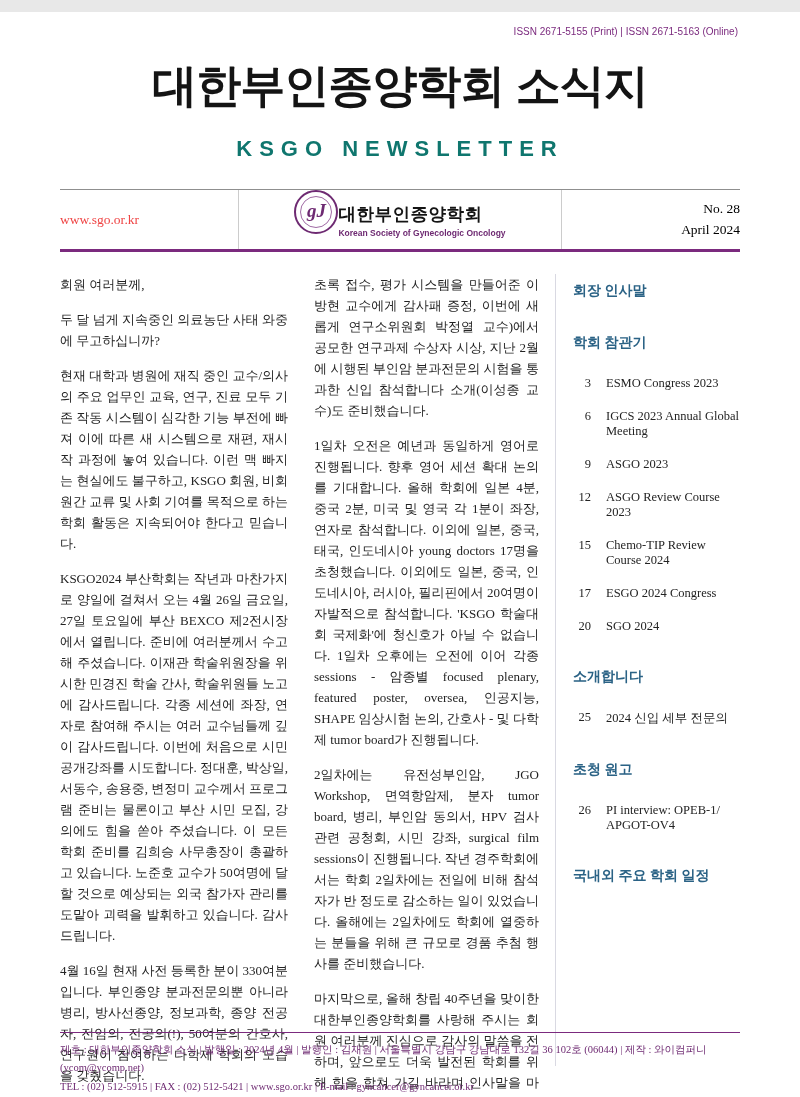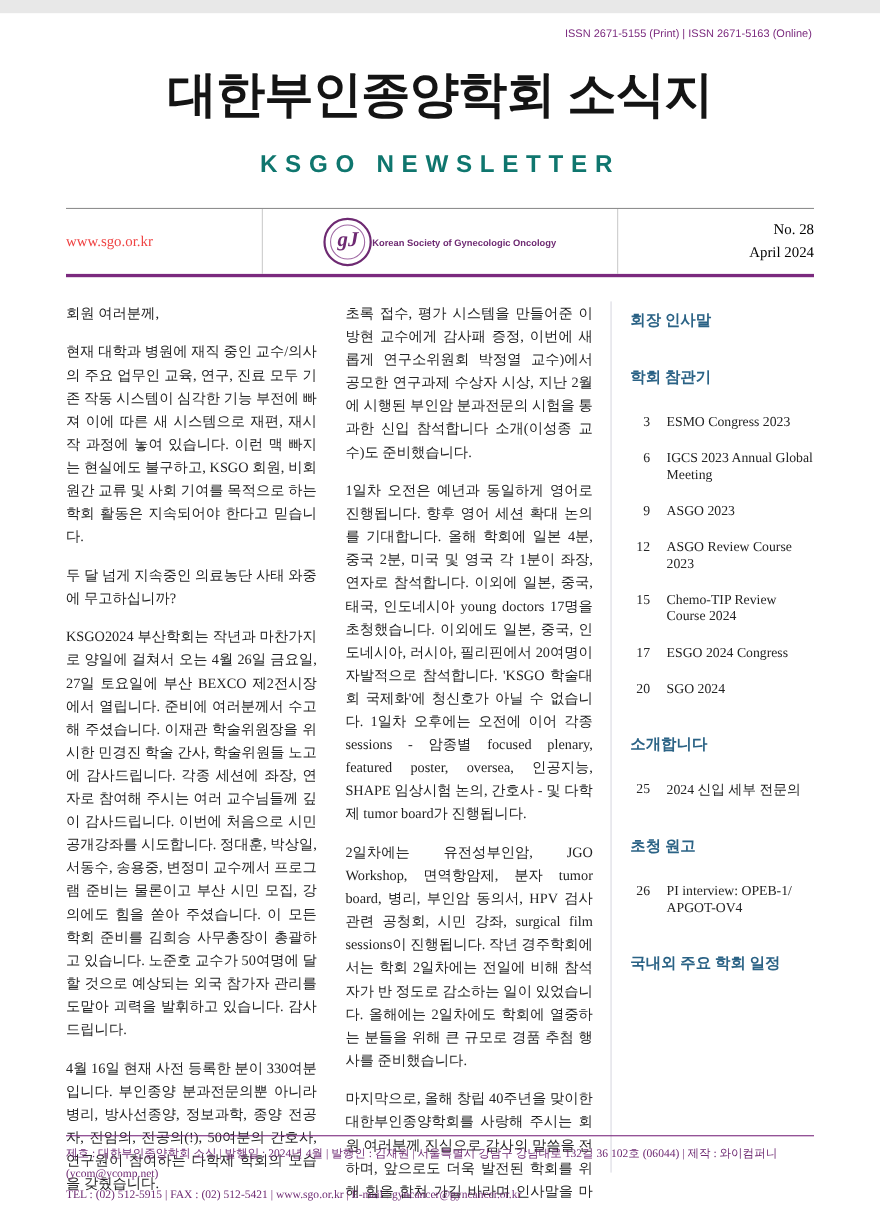--- a/index.html
+++ b/index.html
@@ -32,21 +32,21 @@
     border-top:1px solid #8f8f8f;
     border-bottom:3px solid #7b2a7e;
     height:63px; display:flex; align-items:stretch;
   }
   .hb-left {
     width:178px; display:flex; align-items:center;
     font-size:13.5px; color:#ef4444;
   }
   .hb-center {
     flex:1; border-left:1px solid #cccccc; border-right:1px solid #cccccc;
-    display:flex; align-items:center; justify-content:center; 
+    display:flex; justify-content:center; 
   }
   .hb-right {
     width:178px; display:flex; flex-direction:column; justify-content:center;
     text-align:right; font-size:13.5px; color:#000000; line-height:1.5;
   }
   .logo-seal {
     width:44px; height:44px; border-radius:50%;
     border:2.5px solid #6e2a72; position:relative;
     display:flex; align-items:center; justify-content:center;
     background:#fff; flex:0 0 auto;
@@ -108,35 +108,36 @@
     <div class="mast-sub">KSGO NEWSLETTER</div>
   </div>
 
   <div class="header-band">
     <div class="hb-left">www.sgo.or.kr</div>
     <div class="hb-center">
       <div class="logo-seal">
         <span class="logo-mono">gJ</span>
       </div>
       <div class="org-block">
+        <div class="org-ko">대한부인종양학회</div>
         <div class="org-en">Korean Society of Gynecologic Oncology</div>
       </div>
     </div>
     <div class="hb-right">
       <span>No. 28</span>
       <span>April 2024</span>
     </div>
   </div>
 
   <div class="main">
 
     <div class="textcol">
       <p>회원 여러분께,</p>
+      <p>두 달 넘게 지속중인 의료농단 사태 와중에 무고하십니까?</p>
       <p>현재 대학과 병원에 재직 중인 교수/의사의 주요 업무인 교육, 연구, 진료 모두 기존 작동 시스템이 심각한 기능 부전에 빠져 이에 따른 새 시스템으로 재편, 재시작 과정에 놓여 있습니다. 이런 맥 빠지는 현실에도 불구하고, KSGO 회원, 비회원간 교류 및 사회 기여를 목적으로 하는 학회 활동은 지속되어야 한다고 믿습니다.</p>
-      <p>두 달 넘게 지속중인 의료농단 사태 와중에 무고하십니까?</p>
       <p>KSGO2024 부산학회는 작년과 마찬가지로 양일에 걸쳐서 오는 4월 26일 금요일, 27일 토요일에 부산 BEXCO 제2전시장에서 열립니다. 준비에 여러분께서 수고해 주셨습니다. 이재관 학술위원장을 위시한 민경진 학술 간사, 학술위원들 노고에 감사드립니다. 각종 세션에 좌장, 연자로 참여해 주시는 여러 교수님들께 깊이 감사드립니다. 이번에 처음으로 시민 공개강좌를 시도합니다. 정대훈, 박상일, 서동수, 송용중, 변정미 교수께서 프로그램 준비는 물론이고 부산 시민 모집, 강의에도 힘을 쏟아 주셨습니다. 이 모든 학회 준비를 김희승 사무총장이 총괄하고 있습니다. 노준호 교수가 50여명에 달할 것으로 예상되는 외국 참가자 관리를 도맡아 괴력을 발휘하고 있습니다. 감사드립니다.</p>
       <p>4월 16일 현재 사전 등록한 분이 330여분입니다. 부인종양 분과전문의뿐 아니라 병리, 방사선종양, 정보과학, 종양 전공자, 전임의, 전공의(!), 50여분의 간호사, 연구원이 참여하는 다학제 학회의 모습을 갖췄습니다.</p>
       <p>1일차 오전 개회식에서 IGCS2023 학술위원장으로 맹활약한 장석준 교수와 새로운</p>
     </div>
 
     <div class="textcol second">
       <p>초록 접수, 평가 시스템을 만들어준 이방현 교수에게 감사패 증정, 이번에 새롭게 연구소위원회 박정열 교수)에서 공모한 연구과제 수상자 시상, 지난 2월에 시행된 부인암 분과전문의 시험을 통과한 신입 참석합니다 소개(이성종 교수)도 준비했습니다.</p>
       <p>1일차 오전은 예년과 동일하게 영어로 진행됩니다. 향후 영어 세션 확대 논의를 기대합니다. 올해 학회에 일본 4분, 중국 2분, 미국 및 영국 각 1분이 좌장, 연자로 참석합니다. 이외에 일본, 중국, 태국, 인도네시아 young doctors 17명을 초청했습니다. 이외에도 일본, 중국, 인도네시아, 러시아, 필리핀에서 20여명이 자발적으로 참석합니다. 'KSGO 학술대회 국제화'에 청신호가 아닐 수 없습니다. 1일차 오후에는 오전에 이어 각종 sessions - 암종별 focused plenary, featured poster, oversea, 인공지능, SHAPE 임상시험 논의, 간호사 - 및 다학제 tumor board가 진행됩니다.</p>
       <p>2일차에는 유전성부인암, JGO Workshop, 면역항암제, 분자 tumor board, 병리, 부인암 동의서, HPV 검사 관련 공청회, 시민 강좌, surgical film sessions이 진행됩니다. 작년 경주학회에서는 학회 2일차에는 전일에 비해 참석자가 반 정도로 감소하는 일이 있었습니다. 올해에는 2일차에도 학회에 열중하는 분들을 위해 큰 규모로 경품 추첨 행사를 준비했습니다.</p>
       <p>마지막으로, 올해 창립 40주년을 맞이한 대한부인종양학회를 사랑해 주시는 회원 여러분께 진심으로 감사의 말씀을 전하며, 앞으로도 더욱 발전된 학회를 위해 힘을 합쳐 가길 바라며 인사말을 마치겠습니다. 부산에서 뵙겠습니다. 감사합니다.</p>

